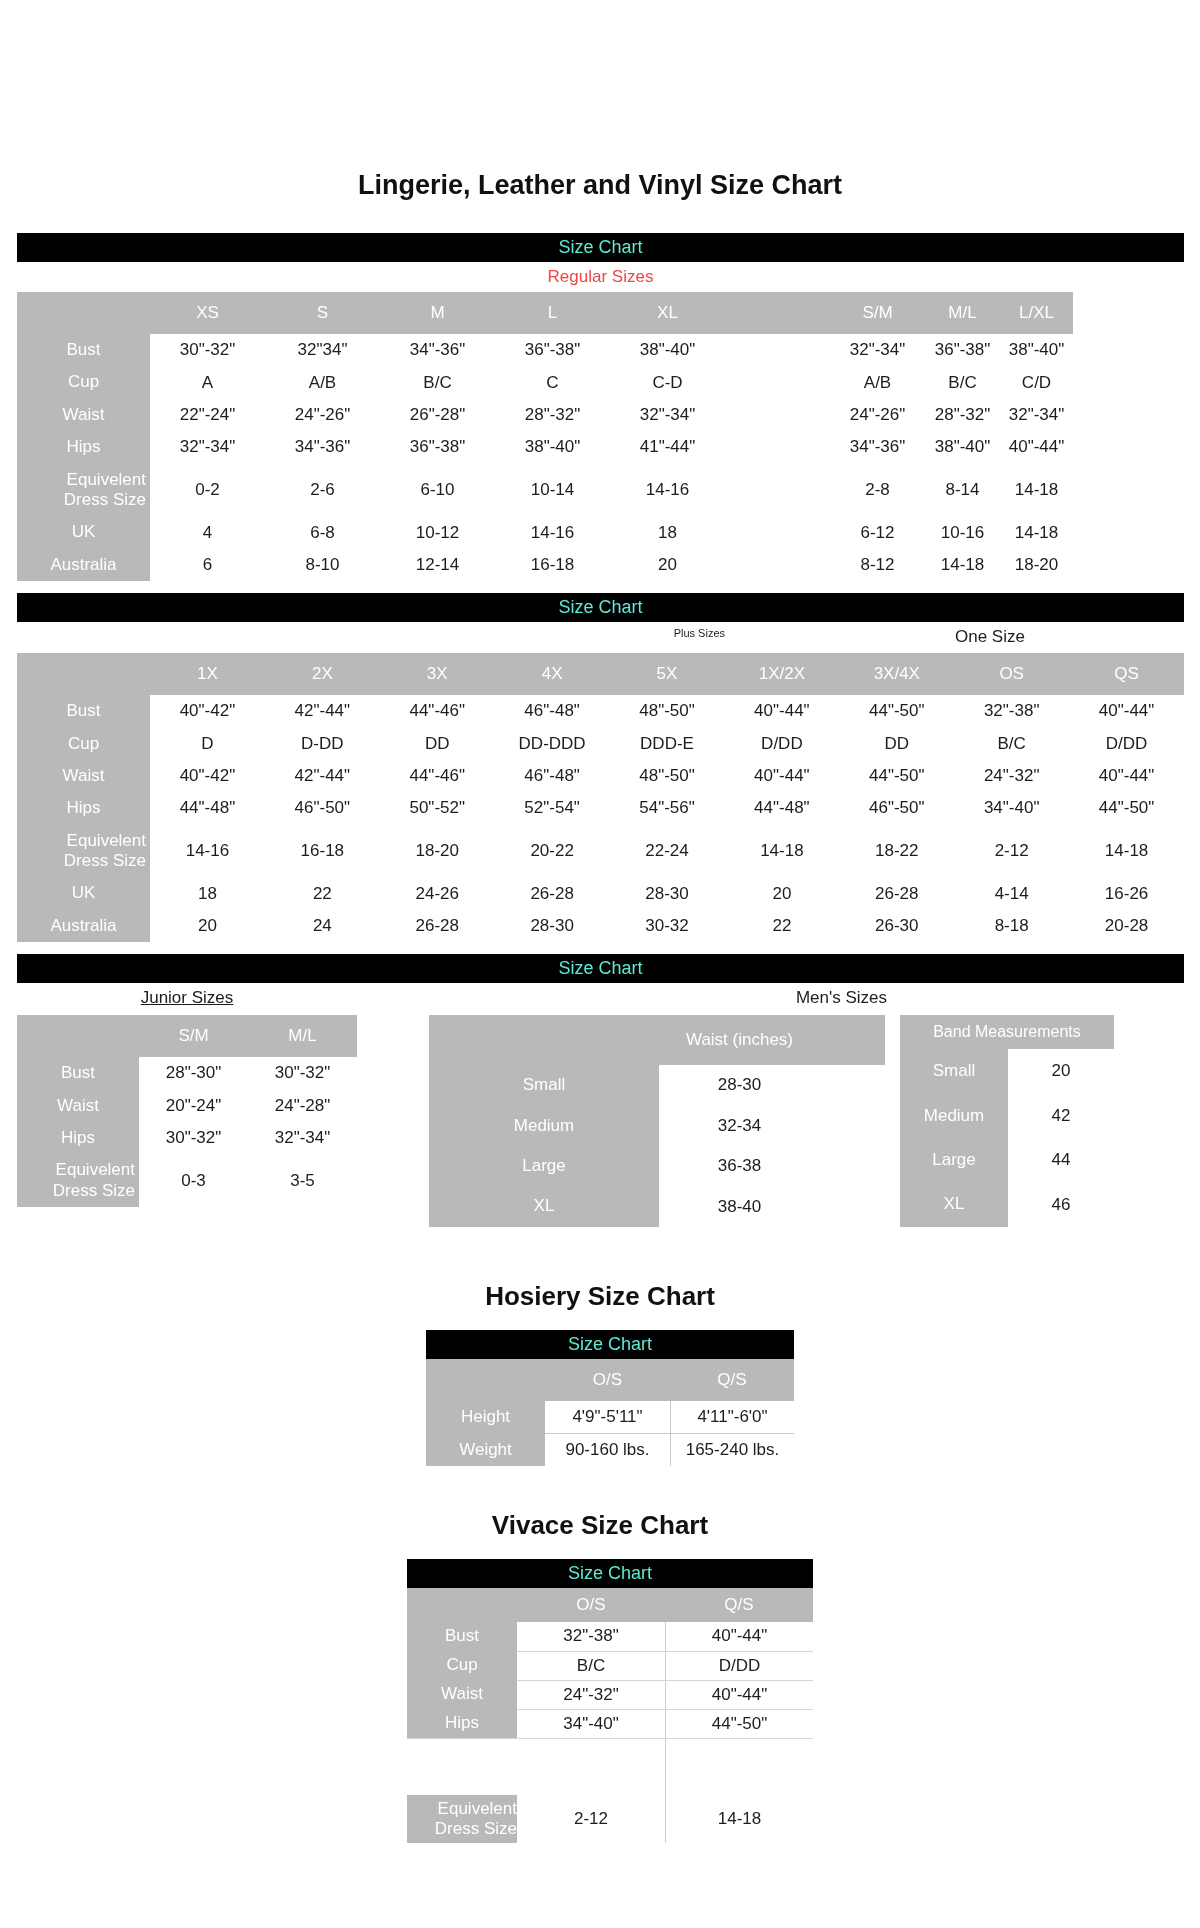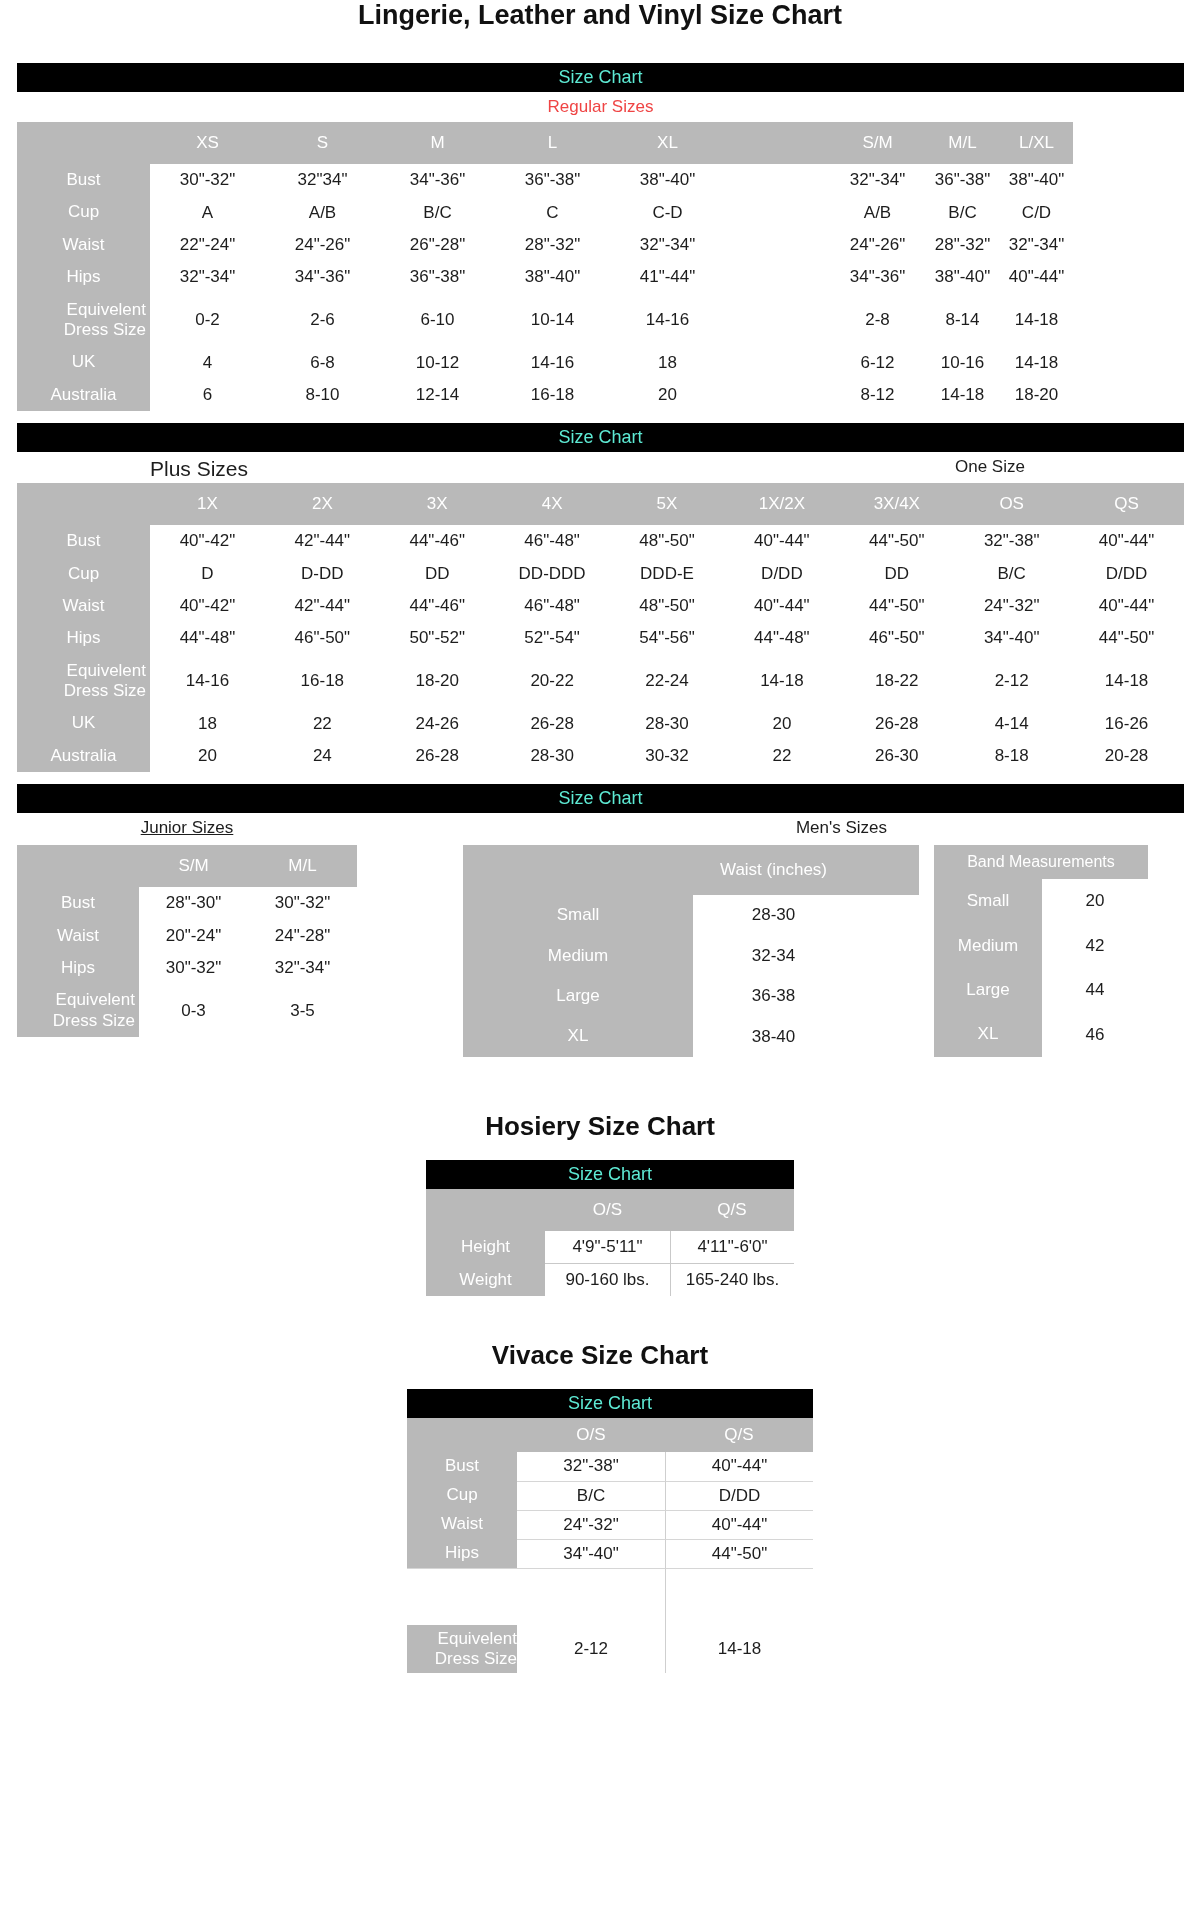--- a/index.html
+++ b/index.html
@@ -2,49 +2,49 @@
 <html><head>
 <meta charset="utf-8">
 <style>
   html,body{margin:0;padding:0;}
   body{
     width:1200px;height:1928px;background:#ffffff;
     font-family:"Liberation Sans","DejaVu Sans",sans-serif;
     color:#1d1d1d;position:relative;overflow:hidden;
   }
   .page-title{
-    text-align:center;font-size:27px;font-weight:bold;color:#111;
+    padding-top:170px;text-align:center;font-size:27px;font-weight:bold;color:#111;
   }
   .main{margin-left:17px;width:1167px;}
   .bar{
     background:#000;color:#5eead4;text-align:center;height:29px;line-height:29px;
     font-size:18px;margin-top:0;
   }
   .bar.mt{margin-top:32px;}
   .bar.mt2{margin-top:12px;}
   .subtitle{ text-align:center;font-size:17px;padding:5px 0;color:#ef4444;}
   .dualtitle{position:relative;height:31px;}
-  .dualtitle .lefttl{position:absolute;left:133px;width:575px;text-align:left;top:5px;font-size:21px;}
+  .dualtitle .lefttl{position:absolute;left:133px;width:575px;text-align:right;top:5px;font-size:11px;}
   .dualtitle .righttl{position:absolute;left:938px;width:229px;top:5px;font-size:17px;}
 
   .sizetable{display:grid;font-size:17px;text-align:right;}
   .sizetable > div{display:flex;align-items:center;justify-content:center;}
   .hcell{background:#b9b9b9;color:#fff;min-height:30px;}
   .lcell{background:#b9b9b9;color:#fff;padding:6px 4px;line-height:1.2;}
   .dcell{background:#fff;color:#1d1d1d;padding:6px 0;}
   .gapc{background:#fff;}
   .gap-lcell{background:#fff;}
   .span-h{grid-column:1 / -1;}
 
   .t-regular{grid-template-columns:133px 115px 115px 115px 115px 115px 105px 95px 75px 73px;width:1056px;}
   .t-plus{grid-template-columns:133px repeat(9,114.9px);width:1167px;}
 
   .jm-row{display:flex;margin-top:2px;}
   .jm-junior{width:340px;}
-  .jm-mens{width:685px;margin-left:106px;}
+  .jm-mens{width:685px;margin-left:72px;}
   .jm-mens-inner{display:flex;}
   .t-junior{grid-template-columns:122px 109px 109px;width:340px;}
   .t-mwaist{grid-template-columns:230px 161px 65px;width:456px;}
   .t-mband{grid-template-columns:108px 106px;width:214px;margin-left:15px;}
   .t-mwaist .lcell,.t-mwaist .dcell,.t-mband .lcell,.t-mband .dcell{padding:10px 0;}
   .t-mband .hcell{font-size:16px;white-space:nowrap;}
 
   .small-chart{margin-left:426px;width:368px;}
   .small-chart .bar{height:29px;line-height:29px;}
   .t-hosiery{grid-template-columns:119px 125px 124px;width:368px;}

